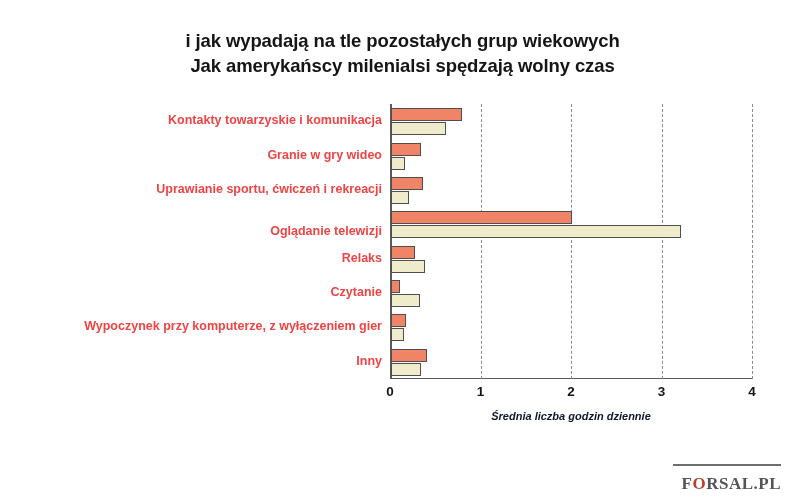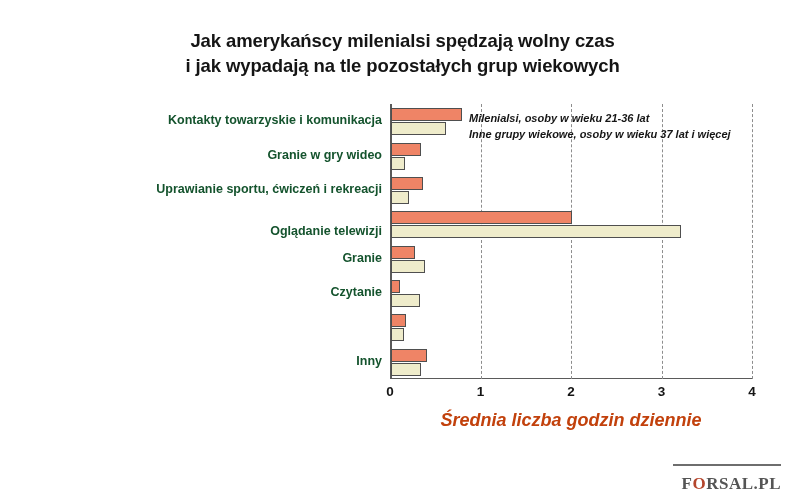--- a/index.html
+++ b/index.html
@@ -88,21 +88,21 @@
     top: 15px;
     background: #efeccb;
   }
 
   
   .cat-label {
     position: absolute;
     right: 0;
     font-size: 12.5px;
     font-weight: bold;
-    color: #14532d;
+    color: #ef4444;
     text-align: right;
     white-space: nowrap;
   }
   .cat-labels {
     position: absolute;
     left: 0;
     top: 104px;
     width: 382px;
     height: 275px;
   }
@@ -130,24 +130,24 @@
     font-weight: bold;
     color: #151515;
     transform: translateX(-50%);
   }
   .xlabel {
     position: absolute;
     top: 410px;
     left: 390px;
     width: 362px;
     text-align: center;
-    font-size: 18px;
+    font-size: 11px;
     font-weight: bold;
     font-style: italic;
-    color: #c2410c;
+    color: #0f172a;
   }
 
   
   .source {
     position: absolute;
     left: 30px;
     top: 440px;
     font-size: 11.5px;
     font-style: italic;
     font-weight: bold;
@@ -175,31 +175,32 @@
     height: 2px;
     background: #6e6e6e;
   }
 </style>
 </head>
 <body>
 
 <div class="chart-root">
 
   <div class="title-block">
+    <div class="title-line">i jak wypadają na tle pozostałych grup wiekowych</div>
     <div class="title-line">Jak amerykańscy milenialsi spędzają wolny czas</div>
-    <div class="title-line">i jak wypadają na tle pozostałych grup wiekowych</div>
   </div>
 
   <div class="cat-labels">
       <div class="cat-label" style="top: 9.1875px;">Kontakty towarzyskie i komunikacja</div>
       <div class="cat-label" style="top: 43.5625px;">Granie w gry wideo</div>
       <div class="cat-label" style="top: 77.9375px;">Uprawianie sportu, ćwiczeń i rekreacji</div>
       <div class="cat-label" style="top: 112.312px; margin-top: 8px;">Oglądanie telewizji</div>
-      <div class="cat-label" style="top: 146.688px;">Granie</div>
+      <div class="cat-label" style="top: 146.688px;">Relaks</div>
       <div class="cat-label" style="top: 181.062px; text-align: right;">Czytanie</div>
+      <div class="cat-label" style="top: 215.438px;">Wypoczynek przy komputerze, z wyłączeniem gier</div>
       <div class="cat-label" style="top: 249.812px;">Inny</div>
     </div>
 
   <div class="plot">
     <div class="axis-line-y"></div>
     <div class="axis-line-x"></div>
     <div class="gridlines">
         <div class="gridline" style="left: 90.5px;"></div>
         <div class="gridline" style="left: 181px;"></div>
         <div class="gridline" style="left: 271.5px;"></div>
@@ -234,24 +235,20 @@
           <div class="bar millennials" style="width: 15.385px; background: rgb(239, 132, 102);"></div>
           <div class="bar others" style="width: 12.67px; background: rgb(239, 236, 203);"></div>
         </div>
         <div class="group" style="top: 243.812px; width: 362px;">
           <div class="bar millennials" style="width: 36.2px; background: rgb(239, 132, 102);"></div>
           <div class="bar others" style="width: 29.865px; background: rgb(239, 236, 203);"></div>
         </div>
       </div>
   </div>
 
-  <div class="legend">
-    <div class="legend-item">Milenialsi, osoby w wieku 21-36 lat</div>
-    <div class="legend-item">Inne grupy wiekowe, osoby w wieku 37 lat i więcej</div>
-  </div>
 
   <div class="xticks">
       <div class="xtick" style="left: 390px;">0</div>
       <div class="xtick" style="left: 480.5px;">1</div>
       <div class="xtick" style="left: 571px;">2</div>
       <div class="xtick" style="left: 661.5px;">3</div>
       <div class="xtick" style="left: 752px;">4</div>
     </div>
   <div class="xlabel">Średnia liczba godzin dziennie</div>
 

